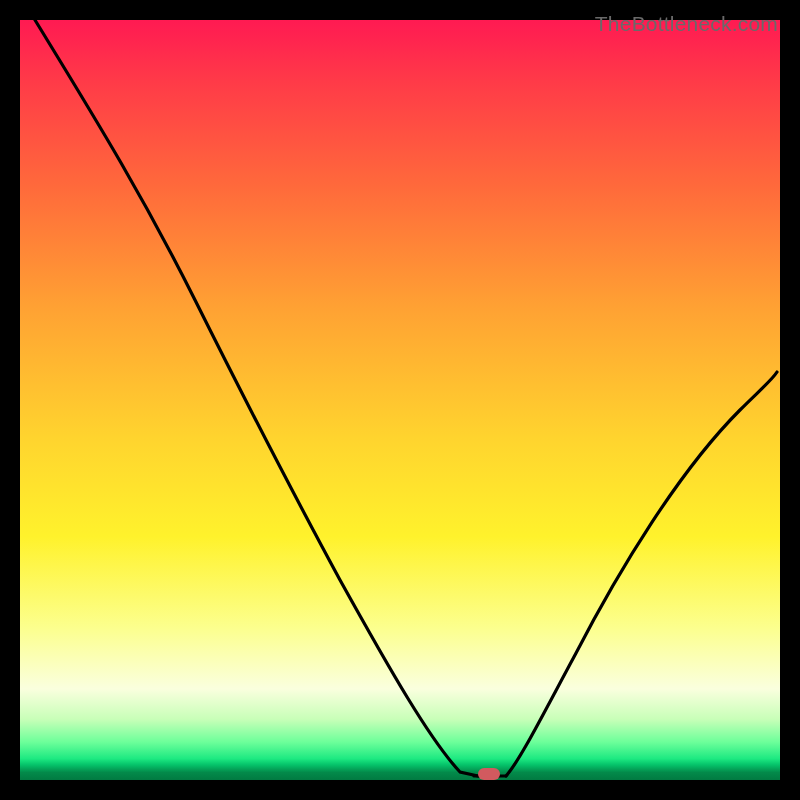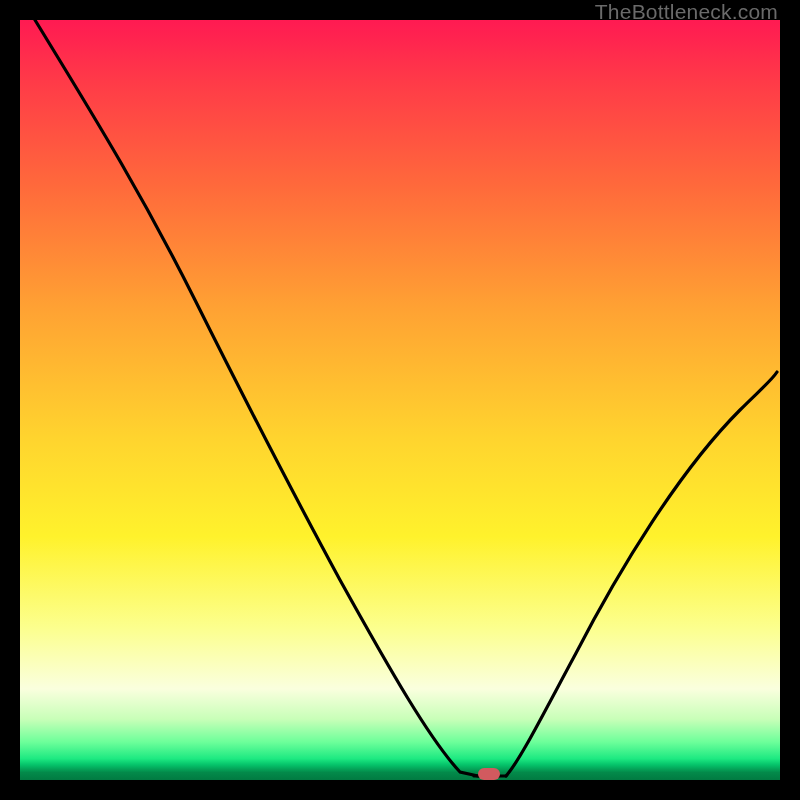--- a/index.html
+++ b/index.html
@@ -39,21 +39,21 @@
       #c8ffb8 92%,
       #6dff9a 95%,
       #1de981 97.2%,
       #05c36a 98%,
       #038a4a 99%,
       #017a41 100%
     );
   }
   .watermark {
     position: absolute;
-    top: 0px;
+    top: 12px;
     right: 22px;
     color: #6a6a6a;
     font-size: 21px;
     font-weight: 500;
     letter-spacing: 0.2px;
     user-select: none;
   }
   svg.curve-layer {
     position: absolute;
     top: 20px;

